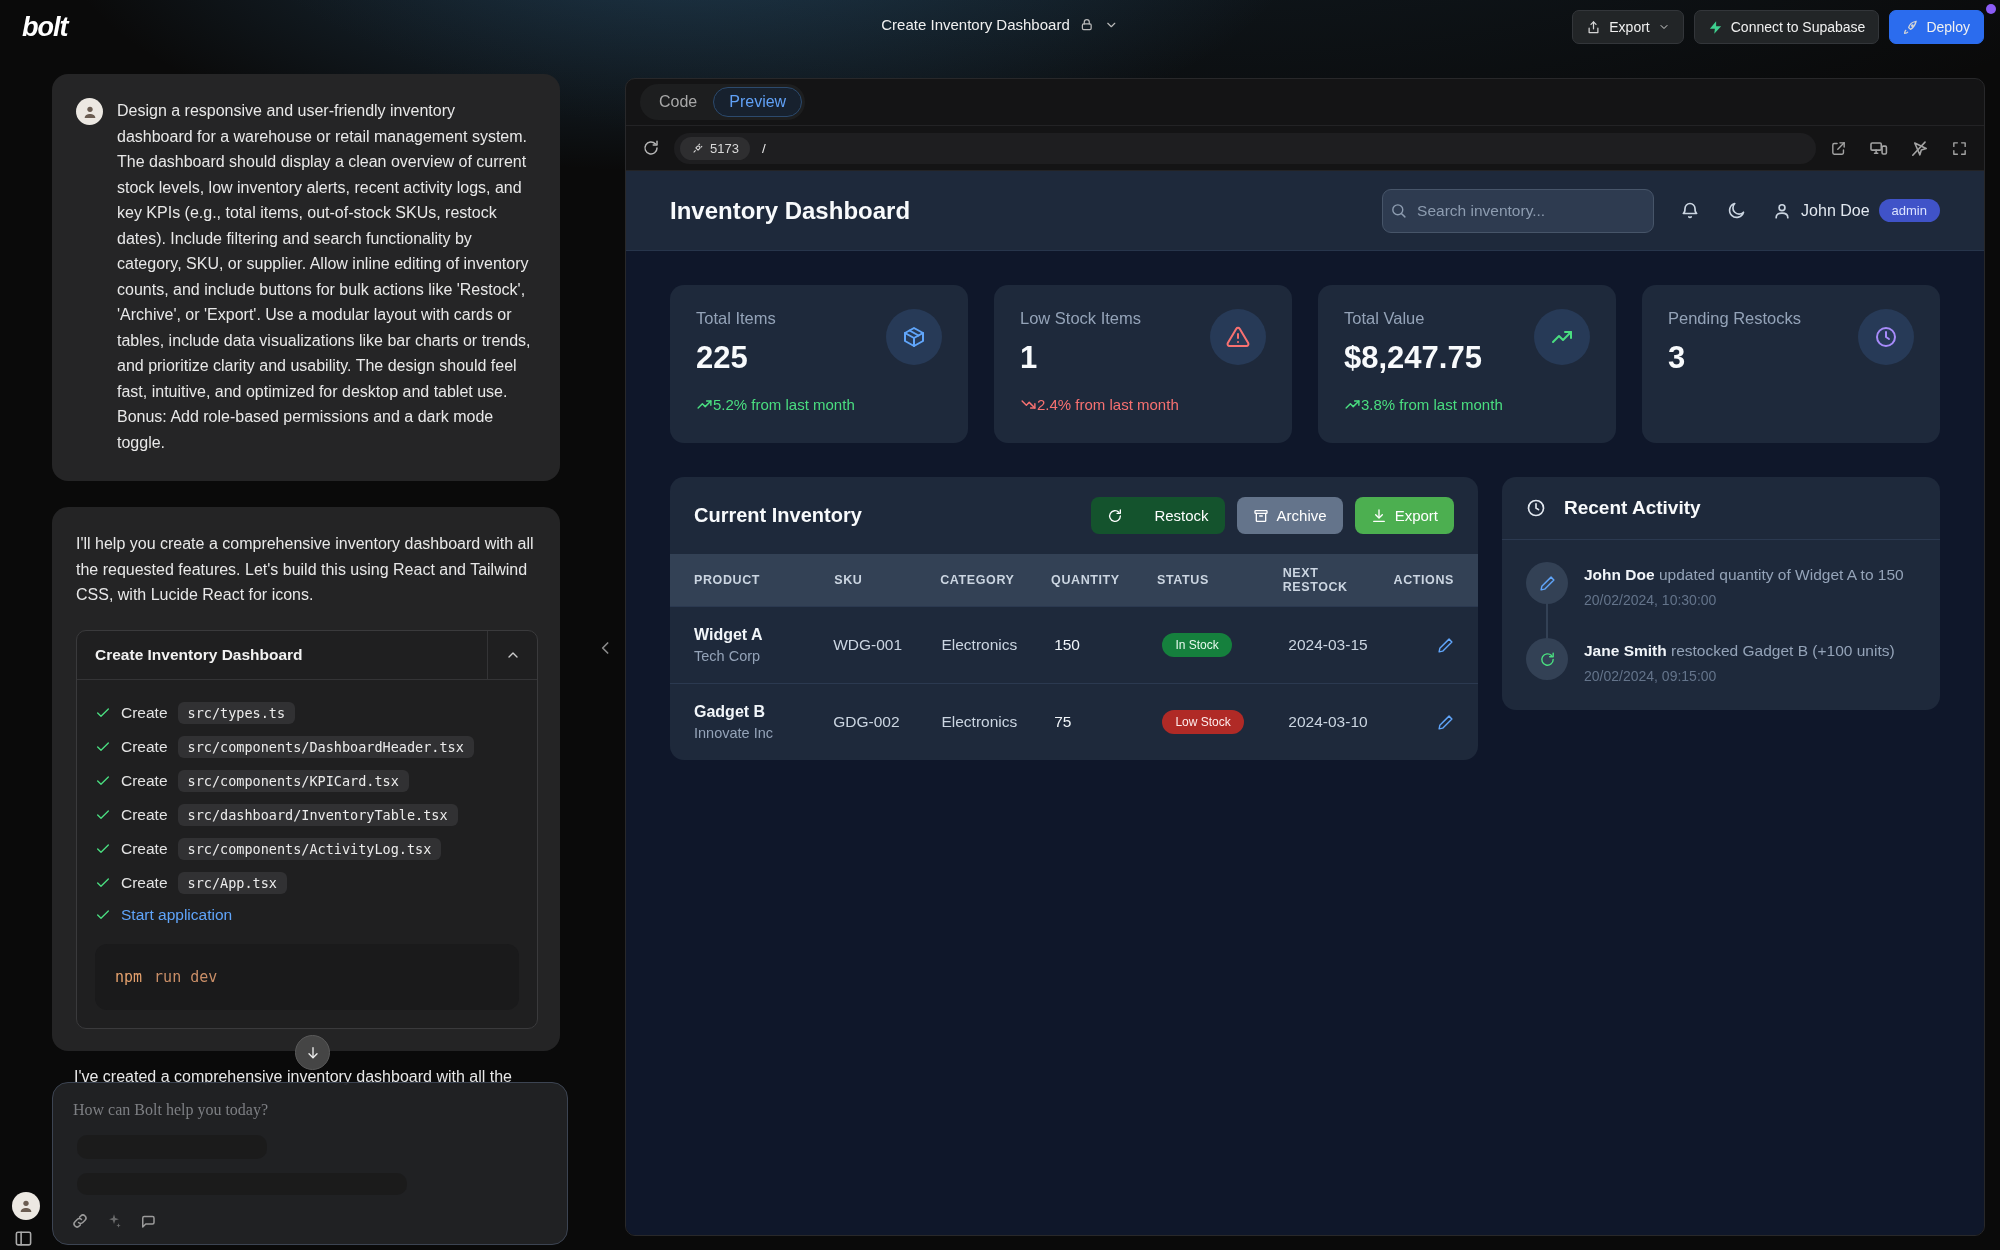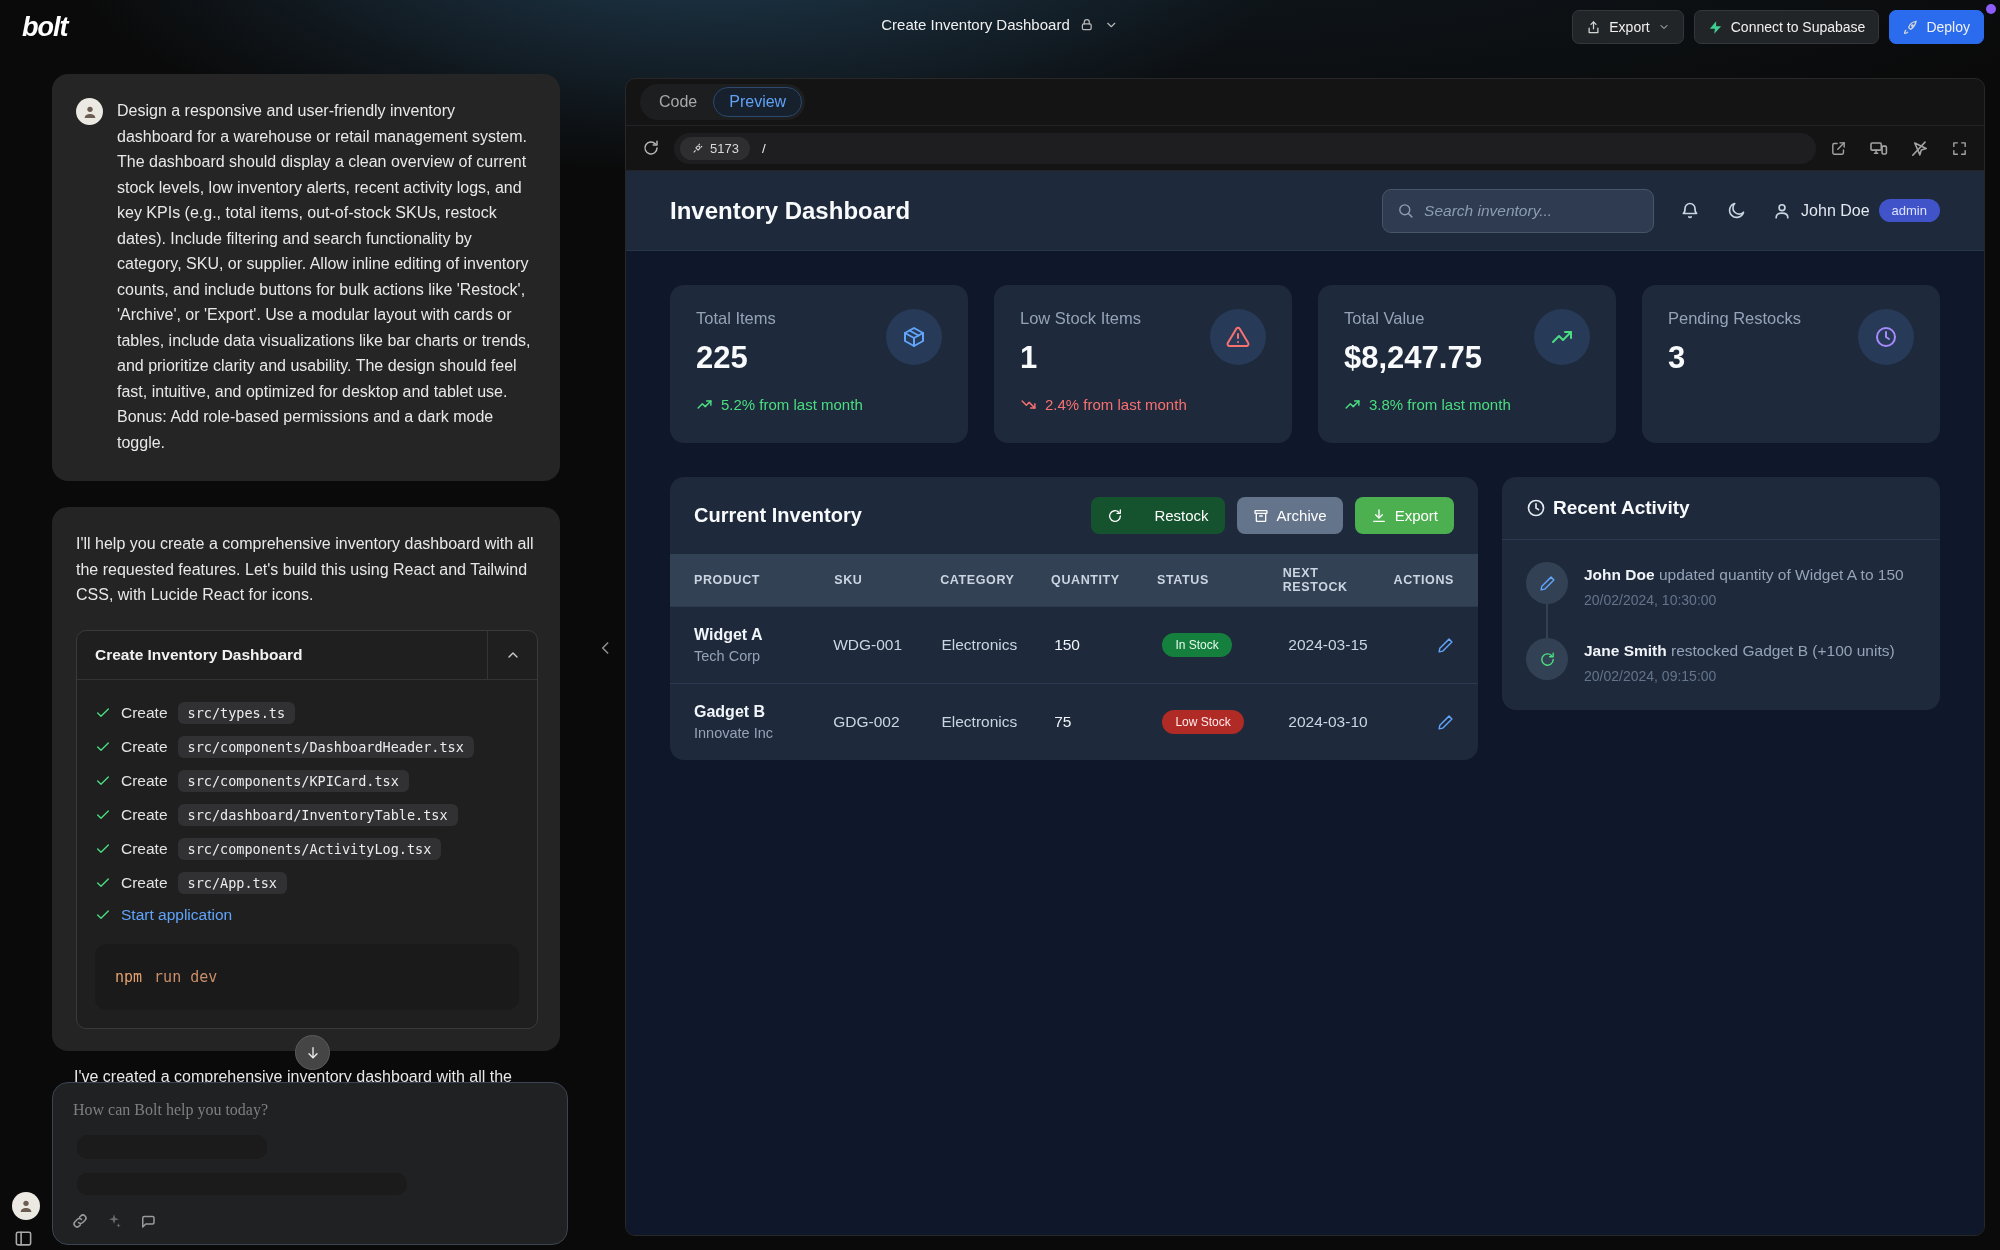--- a/index.html
+++ b/index.html
@@ -80,34 +80,34 @@
   .chrome-icons { display:flex; align-items:center; gap:22px; color:#a3a3a3; }
   .chrome-icons .icn { cursor:pointer; }
 
   
   .dash { flex:1; background:#0f172a; display:flex; flex-direction:column; overflow:hidden; }
   .dash-header { height:80px; background:#1e293b; display:flex; align-items:center; justify-content:space-between;
     padding:0 44px; border-bottom:1px solid #27354b; }
   .dash-title { font-size:24px; font-weight:bold; color:#f8fafc; }
   .dash-right { display:flex; align-items:center; gap:26px; }
   .search-box { width:272px; height:44px; background:#2e3b50; border:1px solid #475569; border-radius:9px;
-    display:flex; align-items:center; gap:10px; padding:0 14px; color:#8d9cb0; cursor:text;font-style:italic; }
+    display:flex; align-items:center; gap:10px; padding:0 7px; color:#8d9cb0; cursor:text; }
   .search-box span { font-size:15.5px; }
   .hicon { color:#cbd5e1; cursor:pointer; }
   .user-cluster { display:flex; align-items:center; gap:9px; }
   .user-name { font-size:16px; color:#e2e8f0; }
   .role-badge { background:#4053c8; color:#dbe3ff; font-size:13px; padding:4px 13px; border-radius:999px; }
 
   .kpi-row { display:grid; grid-template-columns:repeat(4,1fr); gap:26px; padding:34px 44px 0; }
   .kpi-card { background:#1e293b; border-radius:14px; padding:24px 26px; height:158px; }
   .kpi-top { display:flex; justify-content:space-between; }
   .kpi-label { font-size:16.5px; color:#94a3b8; }
   .kpi-value { font-size:31px; font-weight:bold; color:#f8fafc; margin-top:12px; }
   .kpi-icon { width:56px; height:56px; border-radius:50%; background:#273a57; display:flex; align-items:center; justify-content:center; }
-  .kpi-trend { display:flex; align-items:center; gap:8px; margin-top:20px; font-size:15px; }
+  .kpi-trend { display:flex; align-items:center; margin-top:20px; font-size:15px; }
   .trend-up { color:#4ade80; } .trend-down { color:#f87171; }
   .c-blue { color:#60a5fa; } .c-red { color:#f87171; } .c-green { color:#4ade80; } .c-purple { color:#a78bfa; }
 
   .main-row { display:grid; grid-template-columns:1fr 438px; gap:24px; padding:34px 44px; align-items:start; }
   .inv-card { background:#1e293b; border-radius:14px; overflow:hidden; }
   .inv-head { display:flex; align-items:center; justify-content:space-between; padding:20px 24px; }
   .inv-title { font-size:20px; font-weight:bold; color:#f8fafc; }
   .inv-btns { display:flex; gap:12px; }
   .act-btn { display:flex; align-items:center; gap:8px; color:#fff; font-size:15px; border:none;
     padding:10px 16px; border-radius:8px; cursor:pointer; font-family:inherit; }
@@ -123,21 +123,21 @@
   .prod-supplier { font-size:14.5px; color:#94a3b8; margin-top:4px; }
   .cell { font-size:15.5px; color:#cbd5e1; }
   .cell.qty { color:#f1f5f9; }
   .pill { display:inline-block; font-size:12px; padding:5px 13px; border-radius:999px; }
   .pill-green { background:#15803d; color:#e7f9ee; }
   .pill-red { background:#b02a26; color:#fdecec; }
   .row-action { display:flex; justify-content:flex-end; color:#60a5fa; }
   .row-action .icn { cursor:pointer; }
 
   .act-card { background:#1e293b; border-radius:14px; overflow:hidden; }
-  .act-head { display:flex; align-items:center; gap:7px; padding:20px 24px; border-bottom:1px solid #2b3950; color:#e2e8f0; }
+  .act-head { display:flex; align-items:center; gap:18px; padding:20px 24px; border-bottom:1px solid #2b3950; color:#e2e8f0; }
   .act-title { font-size:19px; font-weight:bold; color:#f8fafc; }
   .act-body { padding:22px 24px 26px; position:relative; }
   .act-item { display:flex; gap:16px; position:relative; }
   .act-item + .act-item { margin-top:30px; }
   .act-icon { width:42px; height:42px; border-radius:50%; background:#334155; display:flex; align-items:center;
     justify-content:center; flex:0 0 auto; z-index:1; }
   .act-connector { position:absolute; left:44px; top:60px; width:2px; height:46px; background:#334155; }
   .act-text { font-size:15.5px; color:#94a3b8; line-height:22px; padding-top:2px; }
   .act-actor { font-weight:bold; color:#f1f5f9; }
   .act-time { font-size:14px; color:#64748b; margin-top:6px; }

